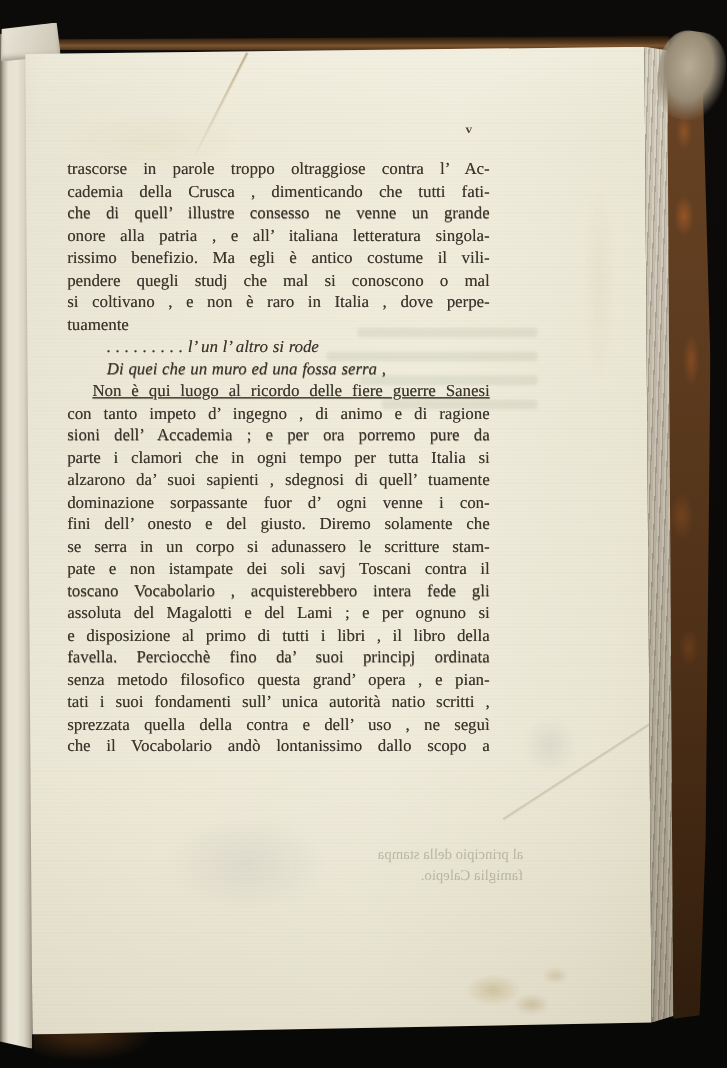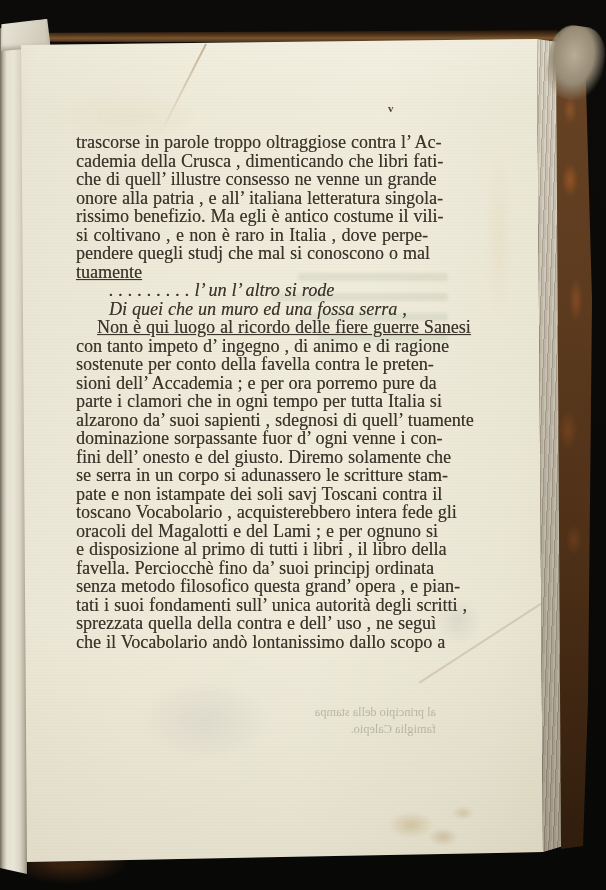--- a/index.html
+++ b/index.html
@@ -90,27 +90,27 @@
     position:absolute; left:148px; top:704px; width:288px;
     transform:scaleX(-1); color:rgba(108,116,92,.40);
     font-size:12.3px; line-height:16.5px; filter:blur(.55px);
   }
   .ghost-line { white-space:nowrap; }
   
   .sig { position:absolute; left:388px; top:102px; font-size:11px; font-weight:bold;
     color:#4a4336; transform:scaleY(.9); }
   
   .textblock {
-    position:absolute; left:76px; top:133px; width:352px;
-    font-size:18px; line-height:18.5px; color:#3a342b;
+    position:absolute; left:56px; top:133px; width:352px;
+    font-size:14px; line-height:18.5px; color:#3a342b;
     text-shadow:.2px .2px .3px rgba(58,52,43,.6);
     word-spacing:.5px;
   }
   .line { text-align:justify; text-align-last:justify; white-space:nowrap; height:18.5px; }
-  .p1 .line:last-child, .cont .line:last-child { text-align-last:left;text-decoration:underline; }
+  .p1 .line:last-child, .cont .line:last-child { text-align-last:left; }
   .p2 .line:first-child { text-indent:21px;text-decoration:underline; }
   .verse .line { font-style:italic; text-align:left; text-align-last:left; padding-left:33px; }
 </style>
 </head>
 <body>
 
 <div class="scene">
   <div class="top-edge"></div>
   <div class="left-sliver"></div>
   <div class="paper-tab"></div>
@@ -137,49 +137,48 @@
     <div class="ghost-lower">
         <div class="ghost-line">al principio della stampa</div>
         <div class="ghost-line">famiglia Calepio.</div>
       </div>
 
     <div class="sig">v</div>
 
     <div class="textblock">
       <div class="para p1">
           <div class="line">trascorse in parole troppo oltraggiose contra l’ Ac-</div>
-          <div class="line">cademia della Crusca , dimenticando che libri fati-</div>
+          <div class="line">cademia della Crusca , dimenticando che tutti fati-</div>
           <div class="line">che di quell’ illustre consesso ne venne un grande</div>
           <div class="line">onore alla patria , e all’ italiana letteratura singola-</div>
           <div class="line">rissimo benefizio. Ma egli è antico costume il vili-</div>
+          <div class="line">pendere quegli studj che mal si conoscono o mal</div>
           <div class="line">si coltivano , e non è raro in Italia , dove perpe-</div>
-          <div class="line">pendere quegli studj che mal si conoscono o mal</div>
           <div class="line">tuamente</div>
         </div>
       <div class="verse">
           <div class="line">. . . . . . . . . l’ un l’ altro si rode</div>
           <div class="line">Di quei che un muro ed una fossa serra ,</div>
         </div>
       <div class="para p2">
           <div class="line">Non è qui luogo al ricordo delle fiere guerre Sanesi</div>
           <div class="line">con tanto impeto d’ ingegno , di animo e di ragione</div>
-          <div class="line">sostenute per conto della favella contra le preten-</div>
           <div class="line">sioni dell’ Accademia ; e per ora porremo pure da</div>
           <div class="line">parte i clamori che in ogni tempo per tutta Italia si</div>
           <div class="line">alzarono da’ suoi sapienti , sdegnosi di quell’ tuamente</div>
           <div class="line">dominazione sorpassante fuor d’ ogni venne i con-</div>
           <div class="line">fini dell’ onesto e del giusto. Diremo solamente che</div>
           <div class="line">se serra in un corpo si adunassero le scritture stam-</div>
           <div class="line">pate e non istampate dei soli savj Toscani contra il</div>
           <div class="line">toscano Vocabolario , acquisterebbero intera fede gli</div>
-          <div class="line">oracoli del Magalotti e del Lami ; e per ognuno si</div>
+          <div class="line">assoluta del Magalotti e del Lami ; e per ognuno si</div>
           <div class="line">e disposizione al primo di tutti i libri , il libro della</div>
           <div class="line">favella. Perciocchè fino da’ suoi principj ordinata</div>
           <div class="line">senza metodo filosofico questa grand’ opera , e pian-</div>
-          <div class="line">tati i suoi fondamenti sull’ unica autorità degli scritti ,</div>
+          <div class="line">tati i suoi fondamenti sull’ unica autorità natio scritti ,</div>
           <div class="line">sprezzata quella della contra e dell’ uso , ne seguì</div>
           <div class="line">che il Vocabolario andò lontanissimo dallo scopo a</div>
         </div>
     </div>
   </div>
 
   <div class="fore-edge"></div>
   <div class="cover-edge"></div>
   <div class="corner-wear"></div>
 </div>

